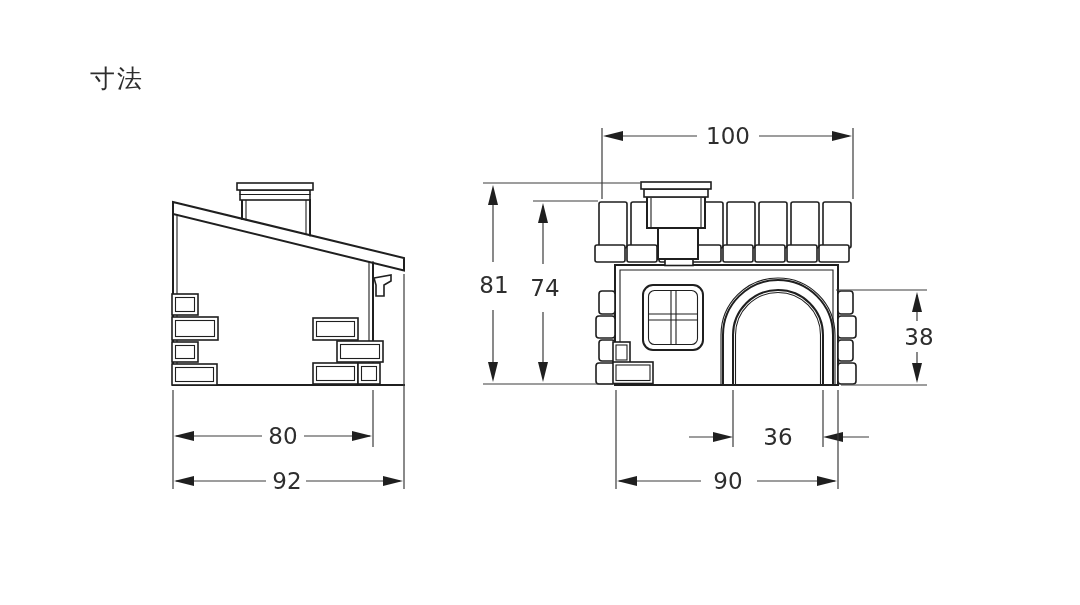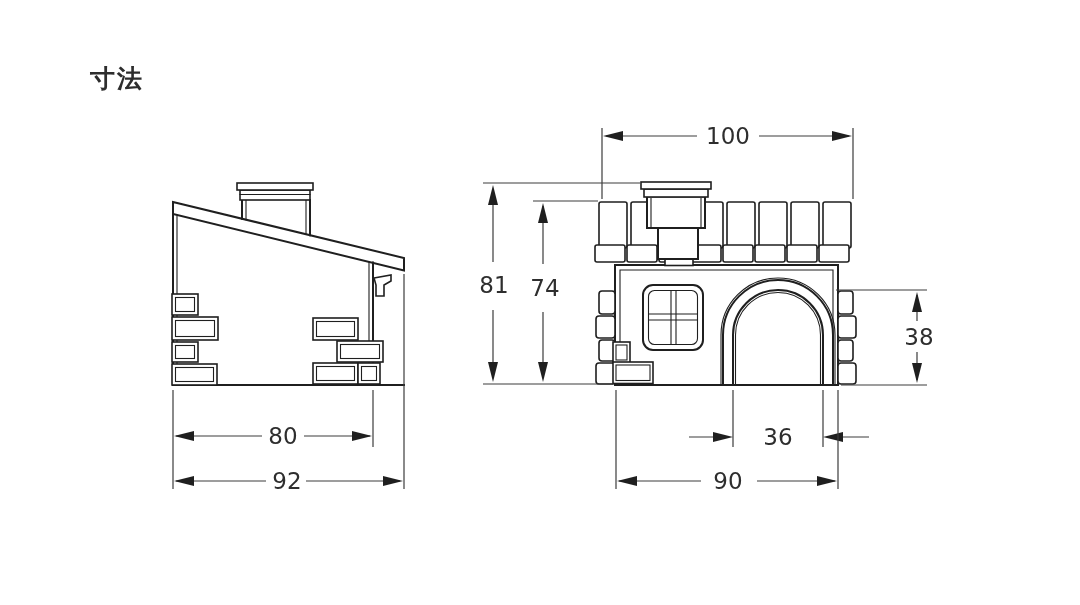--- a/index.html
+++ b/index.html
@@ -1,19 +1,19 @@
 <!DOCTYPE html>
 <html><head>
 <meta charset="utf-8">
 <style>
   html,body{margin:0;padding:0;background:#ffffff;}
   .stage{position:relative;width:1080px;height:605px;background:#ffffff;overflow:hidden;
          font-family:"DejaVu Sans","Liberation Sans",sans-serif;}
   .title{position:absolute;left:90px;top:62px;font-size:25px;letter-spacing:2px;
-         color:#2d2d2d;font-weight:700;}
+         color:#2d2d2d;font-weight:400;}
   svg{position:absolute;left:0;top:0;}
   .ln{stroke:#1f1f1f;stroke-width:2;fill:none;stroke-linejoin:miter;stroke-linecap:square;}
   .lnt{stroke:#1f1f1f;stroke-width:1.1;fill:none;stroke-linecap:square;}
   .wh{fill:#ffffff;stroke:#1f1f1f;stroke-width:2;stroke-linejoin:miter;}
   .wht{fill:#ffffff;stroke:#1f1f1f;stroke-width:1.6;stroke-linejoin:miter;}
   .dim{stroke:#3c3c3c;stroke-width:1.2;fill:none;stroke-linecap:butt;}
   .arr{fill:#1f1f1f;stroke:none;}
   .dim-text{font-family:"DejaVu Sans","Liberation Sans",sans-serif;font-size:23px;
             fill:#2e2e2e;text-anchor:middle;}
 </style>

